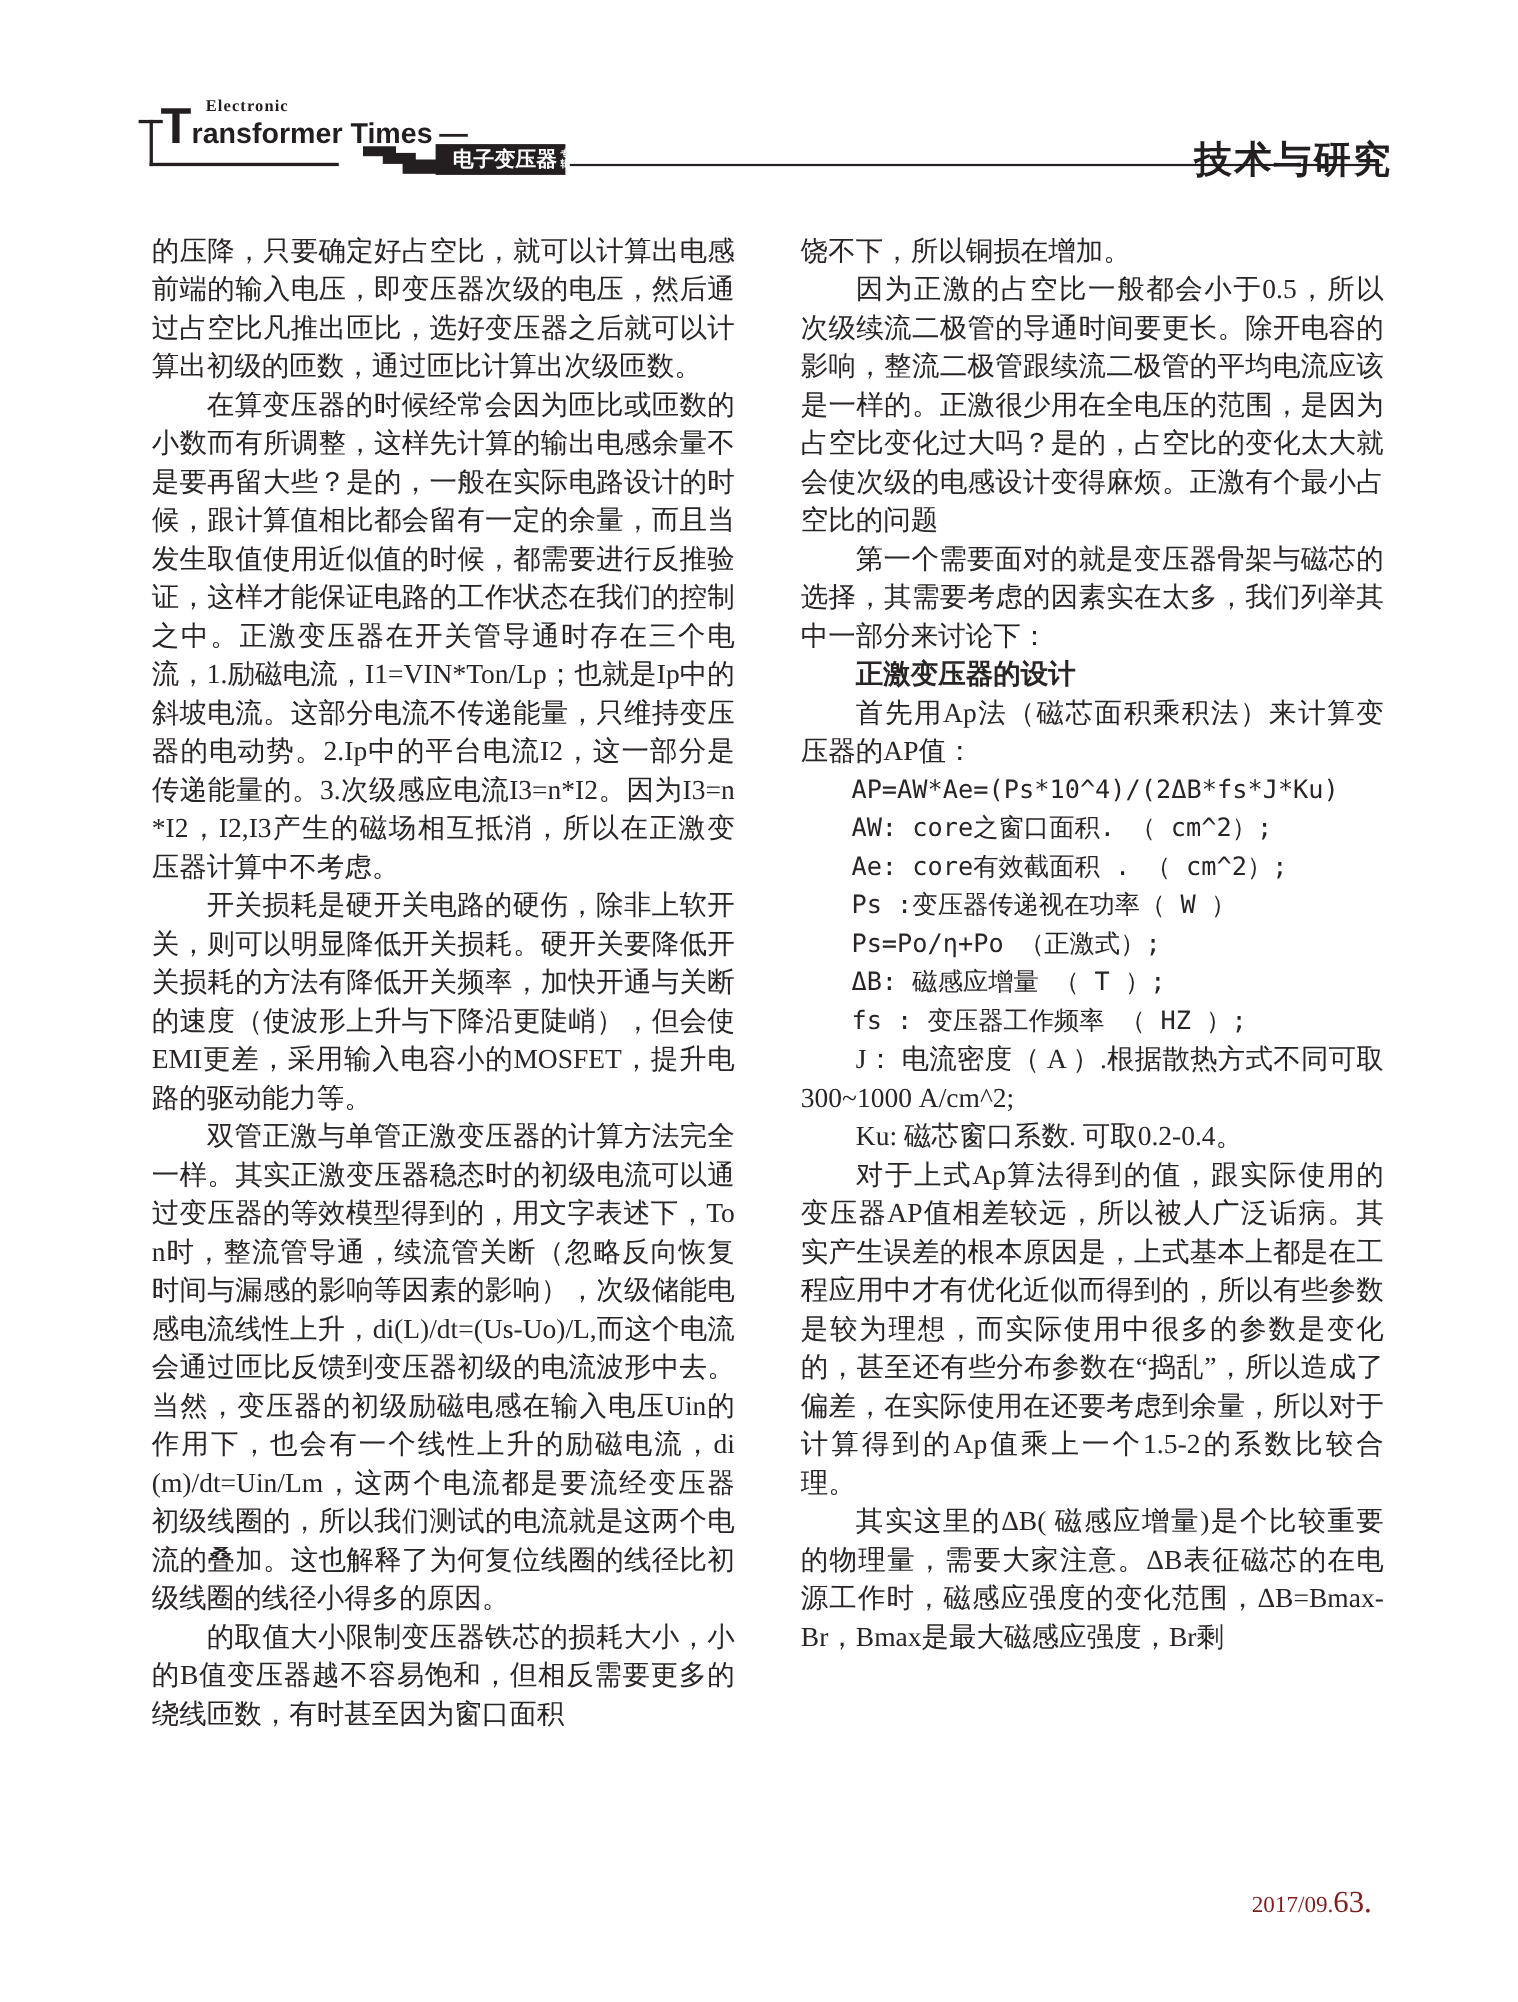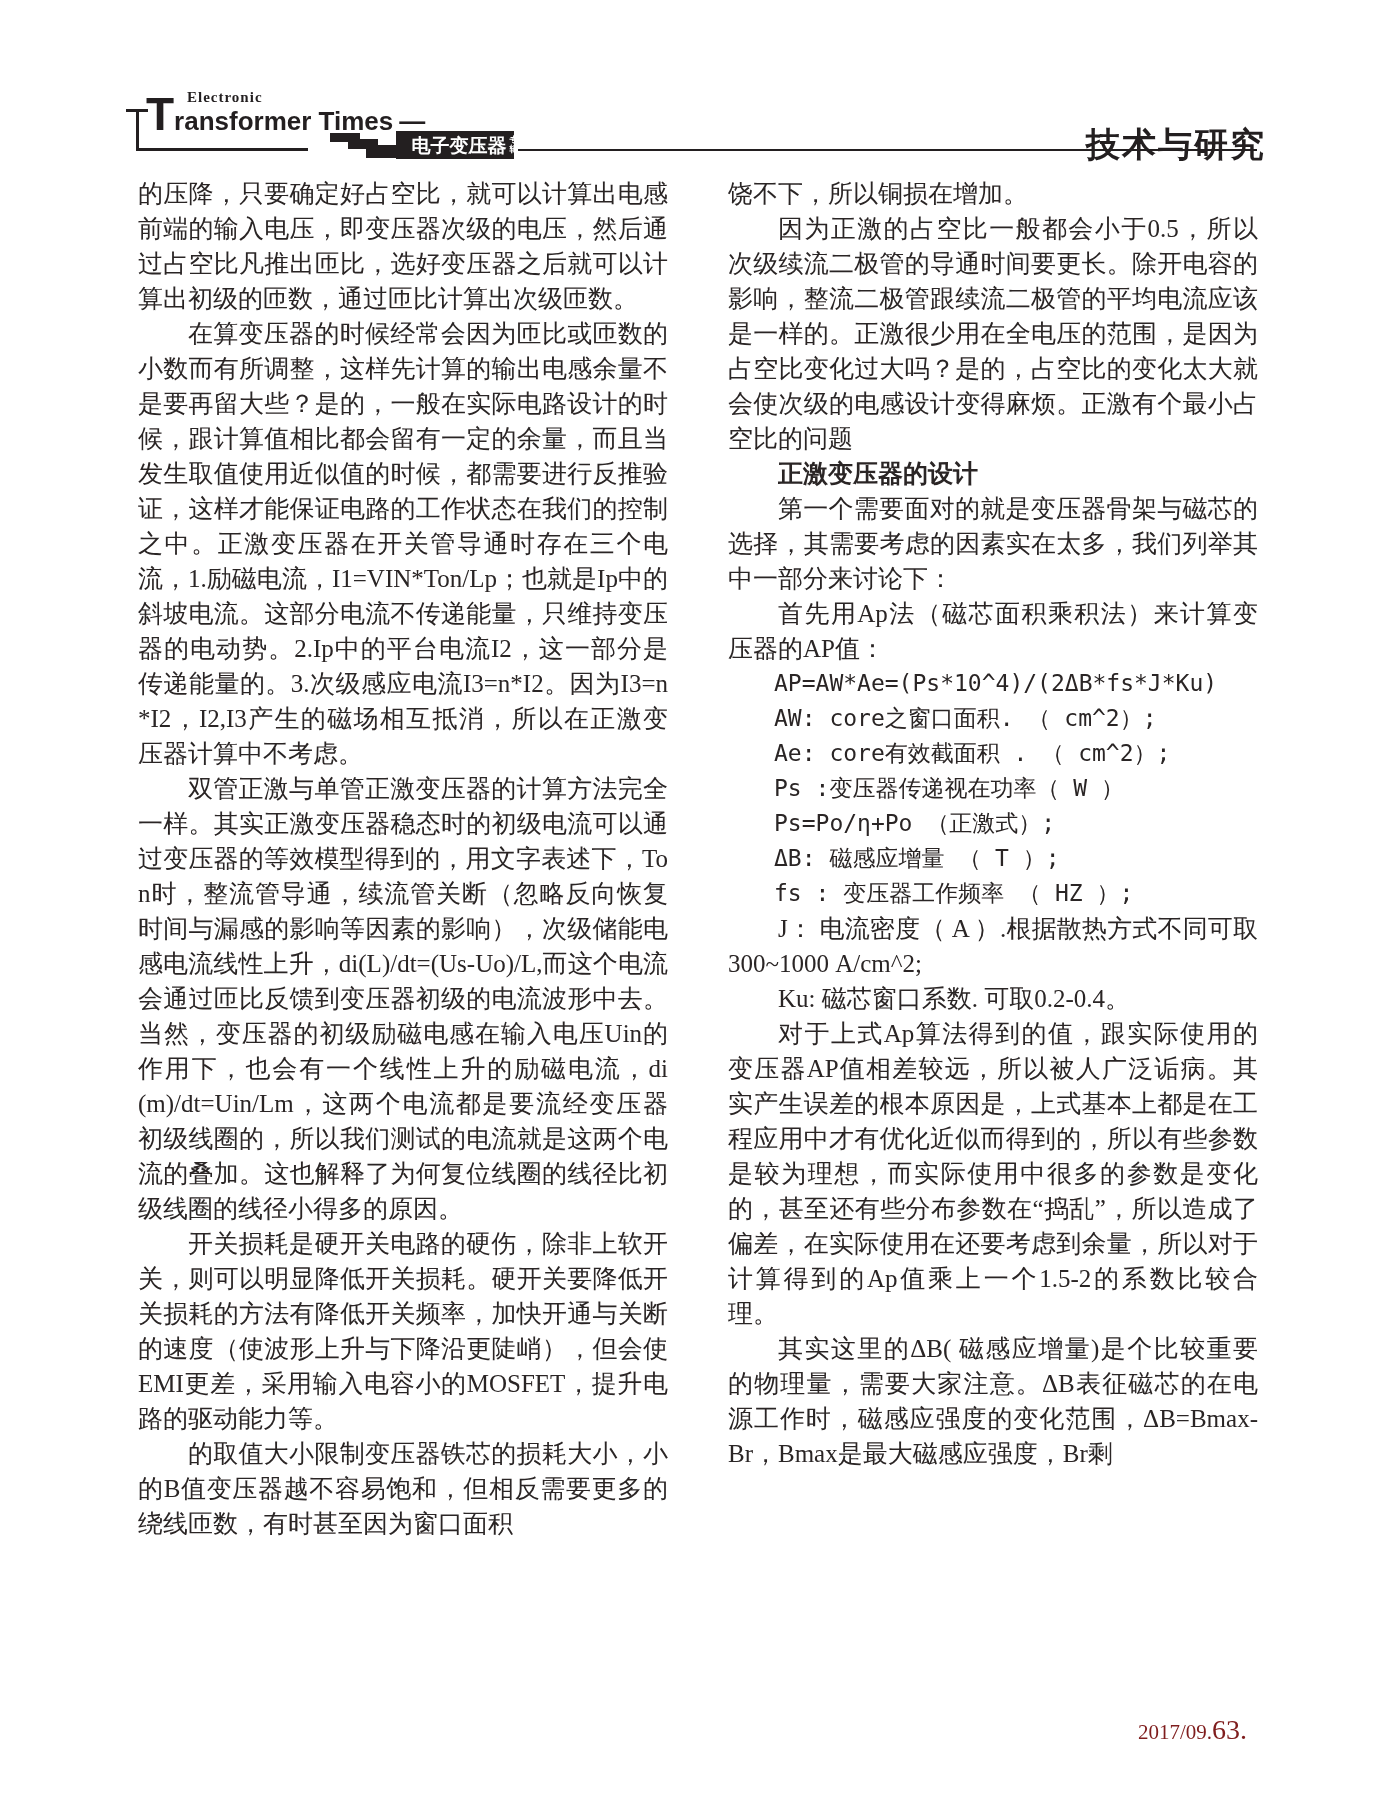--- a/index.html
+++ b/index.html
@@ -53,21 +53,21 @@
     position:absolute;left:1086px;top:122px;
     font-family:"Liberation Sans", sans-serif;
     font-weight:bold;font-size:34px;letter-spacing:2px;color:#231f20;
     white-space:nowrap;
   }
   
   .content{
     position:absolute;left:138px;top:176px;width:1120px;
     display:flex;gap:60px;
   }
-  .col{width:530px;}
+  .col{width:530px;margin-top:35px;}
   .para{
     margin:0;
     font-size:25px;line-height:35px;
     text-align:justify;
     color:#2a2525;
     font-family:"Liberation Serif", serif;
     word-break:break-all;
   }
   .indent{text-indent:2em;}
   .heading{font-weight:bold;}
@@ -115,29 +115,29 @@
   </div>
 
   <div class="rule-right"></div>
 
   <div class="section-title">技术与研究</div>
 
   <div class="content">
     <div class="col" id="col-left">
         <p class="para">的压降，只要确定好占空比，就可以计算出电感前端的输入电压，即变压器次级的电压，然后通过占空比凡推出匝比，选好变压器之后就可以计算出初级的匝数，通过匝比计算出次级匝数。</p>
         <p class="para indent">在算变压器的时候经常会因为匝比或匝数的小数而有所调整，这样先计算的输出电感余量不是要再留大些？是的，一般在实际电路设计的时候，跟计算值相比都会留有一定的余量，而且当发生取值使用近似值的时候，都需要进行反推验证，这样才能保证电路的工作状态在我们的控制之中。正激变压器在开关管导通时存在三个电流，1.励磁电流，I1=VIN*Ton/Lp；也就是Ip中的斜坡电流。这部分电流不传递能量，只维持变压器的电动势。2.Ip中的平台电流I2，这一部分是传递能量的。3.次级感应电流I3=n*I2。因为I3=n*I2，I2,I3产生的磁场相互抵消，所以在正激变压器计算中不考虑。</p>
+        <p class="para indent">开关损耗是硬开关电路的硬伤，除非上软开关，则可以明显降低开关损耗。硬开关要降低开关损耗的方法有降低开关频率，加快开通与关断的速度（使波形上升与下降沿更陡峭），但会使EMI更差，采用输入电容小的MOSFET，提升电路的驱动能力等。</p>
         <p class="para indent">双管正激与单管正激变压器的计算方法完全一样。其实正激变压器稳态时的初级电流可以通过变压器的等效模型得到的，用文字表述下，Ton时，整流管导通，续流管关断（忽略反向恢复时间与漏感的影响等因素的影响），次级储能电感电流线性上升，di(L)/dt=(Us-Uo)/L,而这个电流会通过匝比反馈到变压器初级的电流波形中去。当然，变压器的初级励磁电感在输入电压Uin的作用下，也会有一个线性上升的励磁电流，di(m)/dt=Uin/Lm，这两个电流都是要流经变压器初级线圈的，所以我们测试的电流就是这两个电流的叠加。这也解释了为何复位线圈的线径比初级线圈的线径小得多的原因。</p>
-        <p class="para indent">开关损耗是硬开关电路的硬伤，除非上软开关，则可以明显降低开关损耗。硬开关要降低开关损耗的方法有降低开关频率，加快开通与关断的速度（使波形上升与下降沿更陡峭），但会使EMI更差，采用输入电容小的MOSFET，提升电路的驱动能力等。</p>
         <p class="para indent">的取值大小限制变压器铁芯的损耗大小，小的B值变压器越不容易饱和，但相反需要更多的绕线匝数，有时甚至因为窗口面积</p>
       </div>
     <div class="col" id="col-right">
         <p class="para">饶不下，所以铜损在增加。</p>
         <p class="para indent">因为正激的占空比一般都会小于0.5，所以次级续流二极管的导通时间要更长。除开电容的影响，整流二极管跟续流二极管的平均电流应该是一样的。正激很少用在全电压的范围，是因为占空比变化过大吗？是的，占空比的变化太大就会使次级的电感设计变得麻烦。正激有个最小占空比的问题</p>
+        <p class="para indent">第一个需要面对的就是变压器骨架与磁芯的选择，其需要考虑的因素实在太多，我们列举其中一部分来讨论下：</p>
         <p class="para indent heading">正激变压器的设计</p>
-        <p class="para indent">第一个需要面对的就是变压器骨架与磁芯的选择，其需要考虑的因素实在太多，我们列举其中一部分来讨论下：</p>
         <p class="para indent">首先用Ap法（磁芯面积乘积法）来计算变压器的AP值：</p>
         <p class="para indent formula">AP=AW*Ae=(Ps*10^4)/(2ΔB*fs*J*Ku)</p>
         <p class="para indent formula">AW: core之窗口面积. （ cm^2）;</p>
         <p class="para indent formula">Ae: core有效截面积 . （ cm^2）;</p>
         <p class="para indent formula">Ps :变压器传递视在功率（ W ）</p>
         <p class="para indent formula">Ps=Po/η+Po （正激式）;</p>
         <p class="para indent formula">ΔB: 磁感应增量 （ T ）;</p>
         <p class="para indent formula">fs : 变压器工作频率 （ HZ ）;</p>
         <p class="para indent">J： 电流密度（ A ）.根据散热方式不同可取300~1000 A/cm^2;</p>
         <p class="para indent">Ku: 磁芯窗口系数. 可取0.2-0.4。</p>

